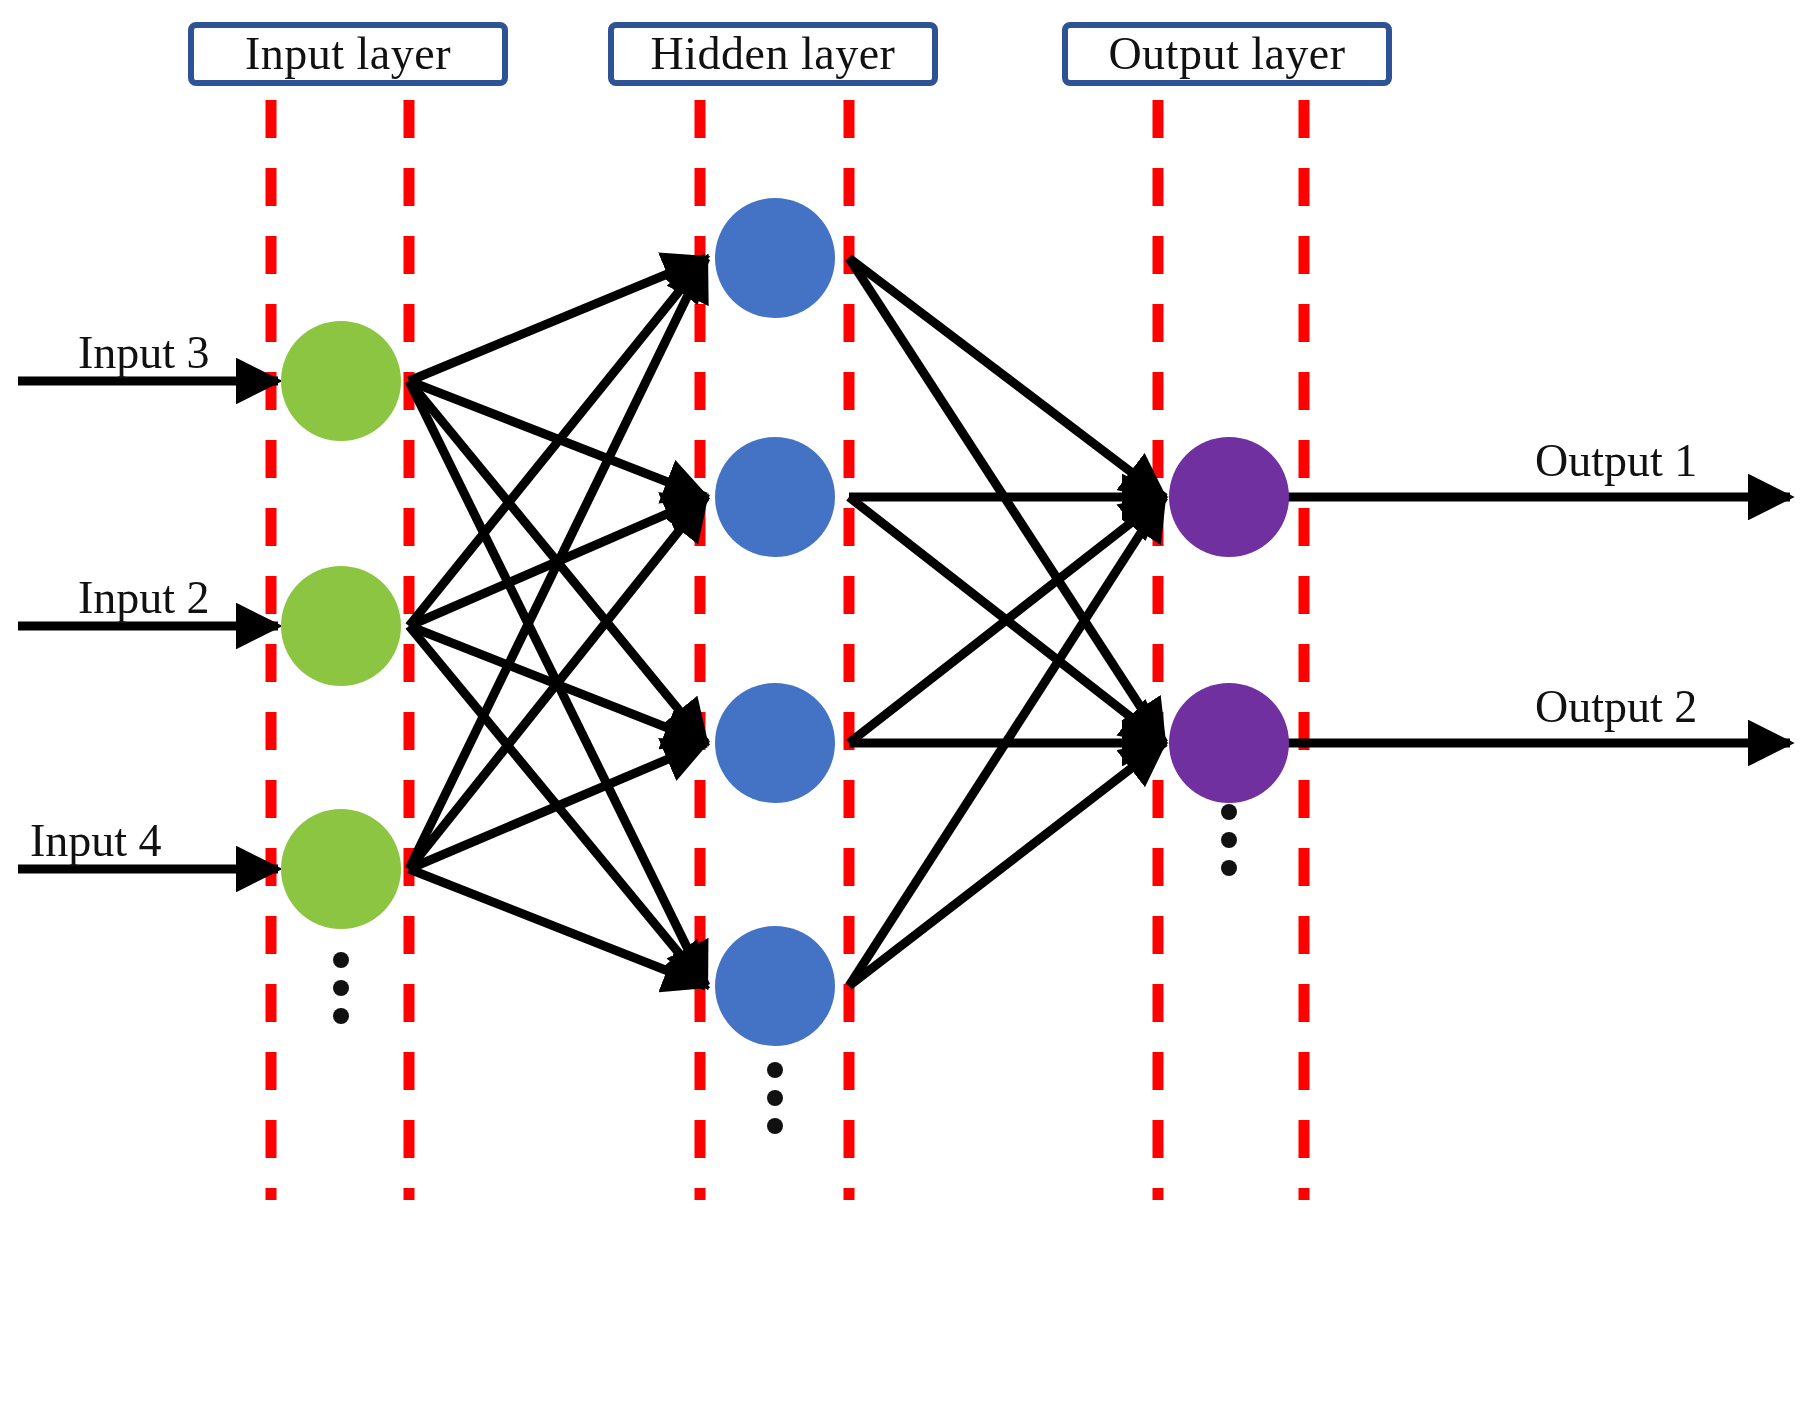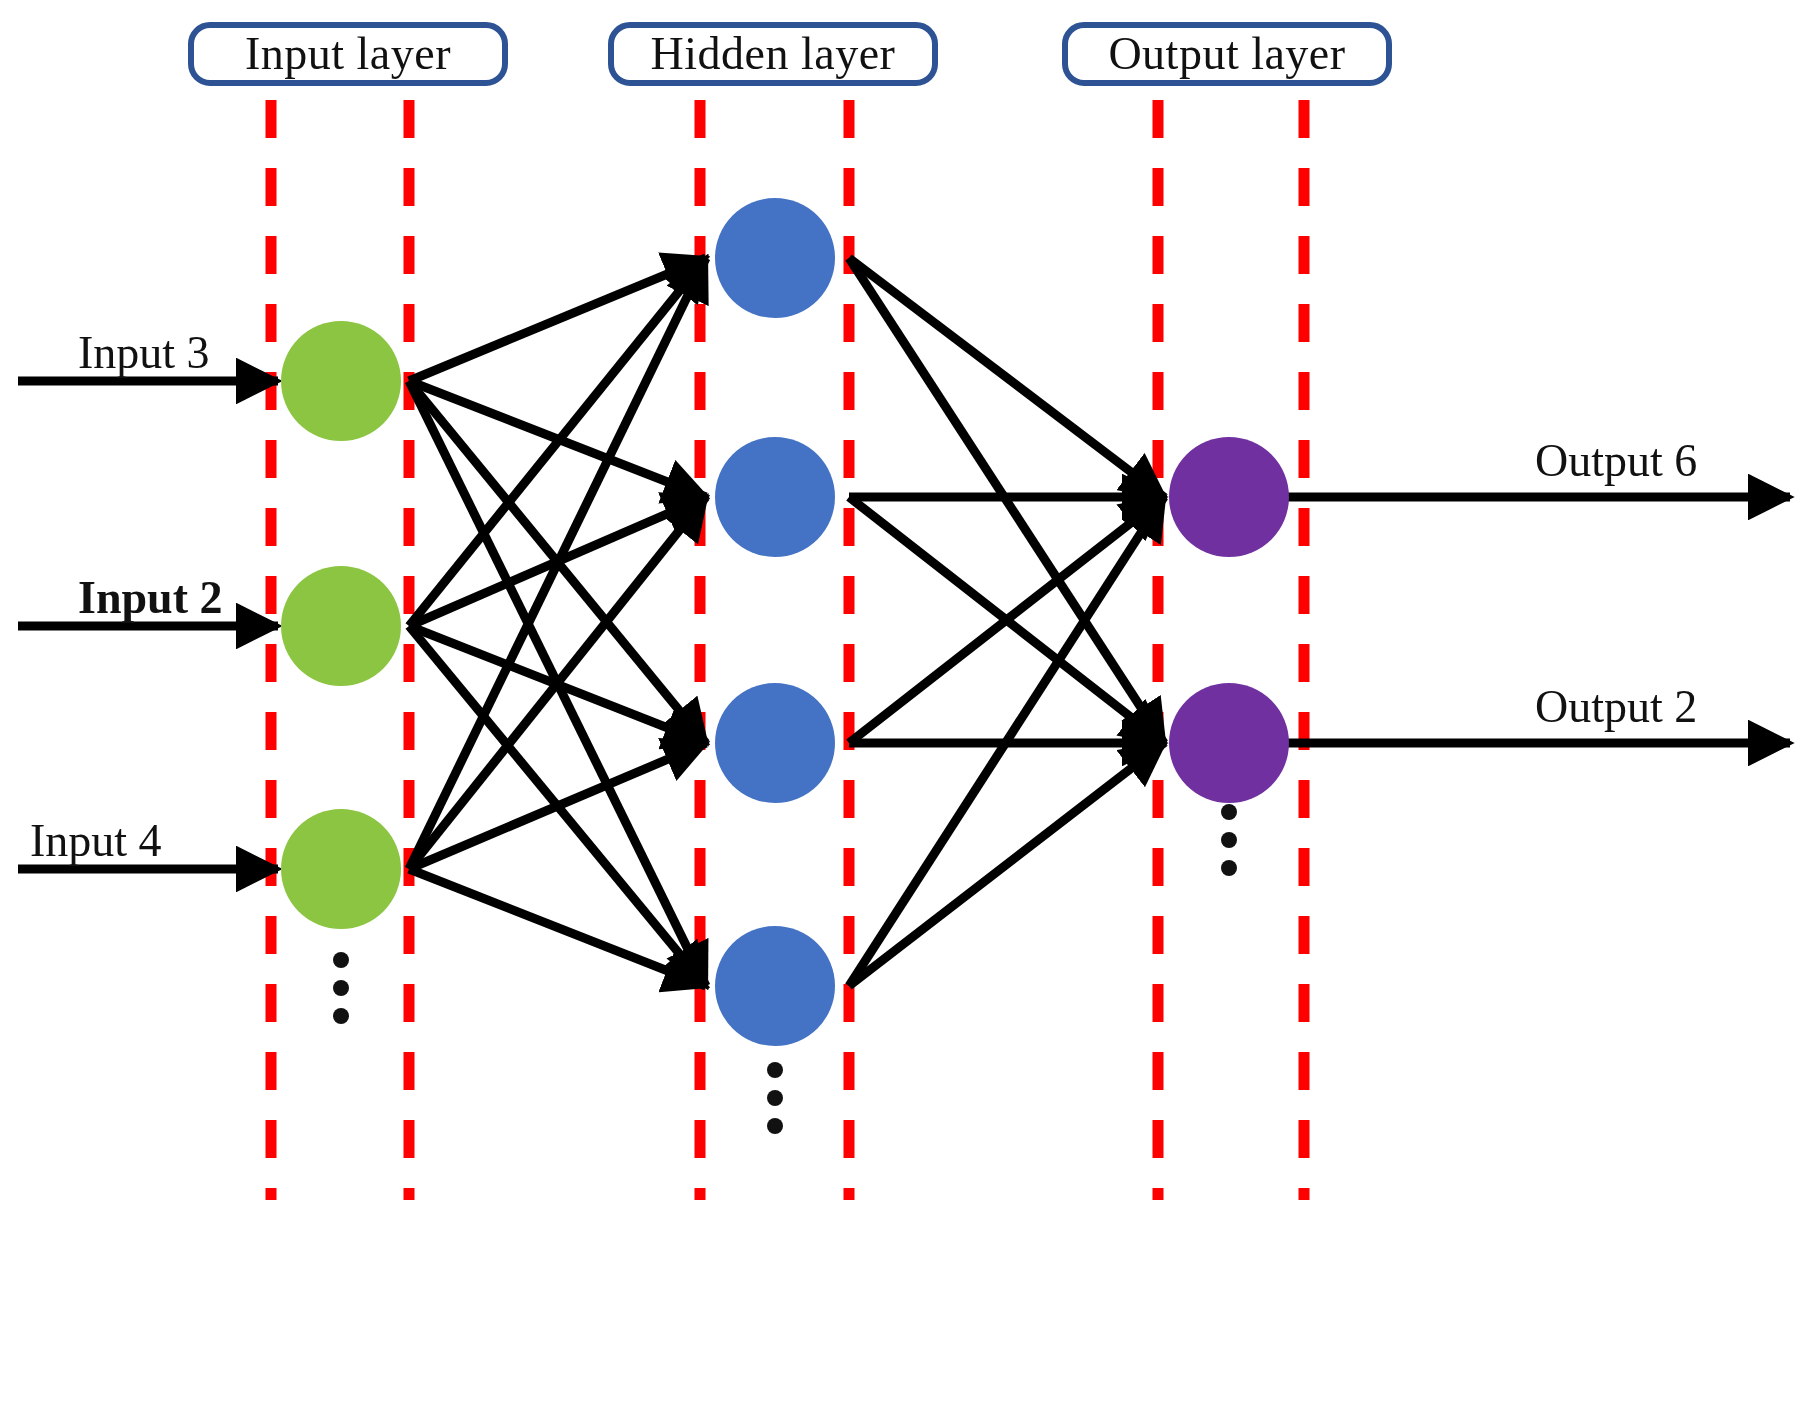--- a/index.html
+++ b/index.html
@@ -22,21 +22,21 @@
     position: absolute;
     left: 0;
     top: 0;
     width: 1811px;
     height: 1421px;
   }
   .layer-label-box {
     position: absolute;
     box-sizing: border-box;
     border: 6px solid #2E5395;
-    border-radius: 22px;
+    border-radius: 8px;
     background: #ffffff;
     display: flex;
     align-items: center;
     justify-content: center;
     color: #111111;
     font-size: 46px;
     line-height: 1;
     letter-spacing: 0.5px;
     white-space: nowrap;
     font-family: "Liberation Serif", "DejaVu Serif", serif;
@@ -153,21 +153,21 @@
   </svg>
 
   <div class="layer-label-box" style="left:188px; top:22px; width:320px; height:64px;">Input layer</div>
 
   <div class="layer-label-box" style="left:608px; top:22px; width:330px; height:64px;">Hidden layer</div>
 
   <div class="layer-label-box" style="left:1062px; top:22px; width:330px; height:64px;">Output layer</div>
 
   <div class="io-label" style="left:78px; top:330px;">Input 3</div>
 
-  <div class="io-label" style="left:78px; top:575px;font-weight:bold;">Input 2</div>
+  <div class="io-label" style="left:78px; top:575px;">Input 2</div>
 
   <div class="io-label" style="left:30px; top:818px;">Input 4</div>
 
-  <div class="io-label" style="left:1535px; top:438px;">Output 6</div>
+  <div class="io-label" style="left:1535px; top:438px;">Output 1</div>
 
   <div class="io-label" style="left:1535px; top:684px;">Output 2</div>
 
 </div>
 
 </body></html>

